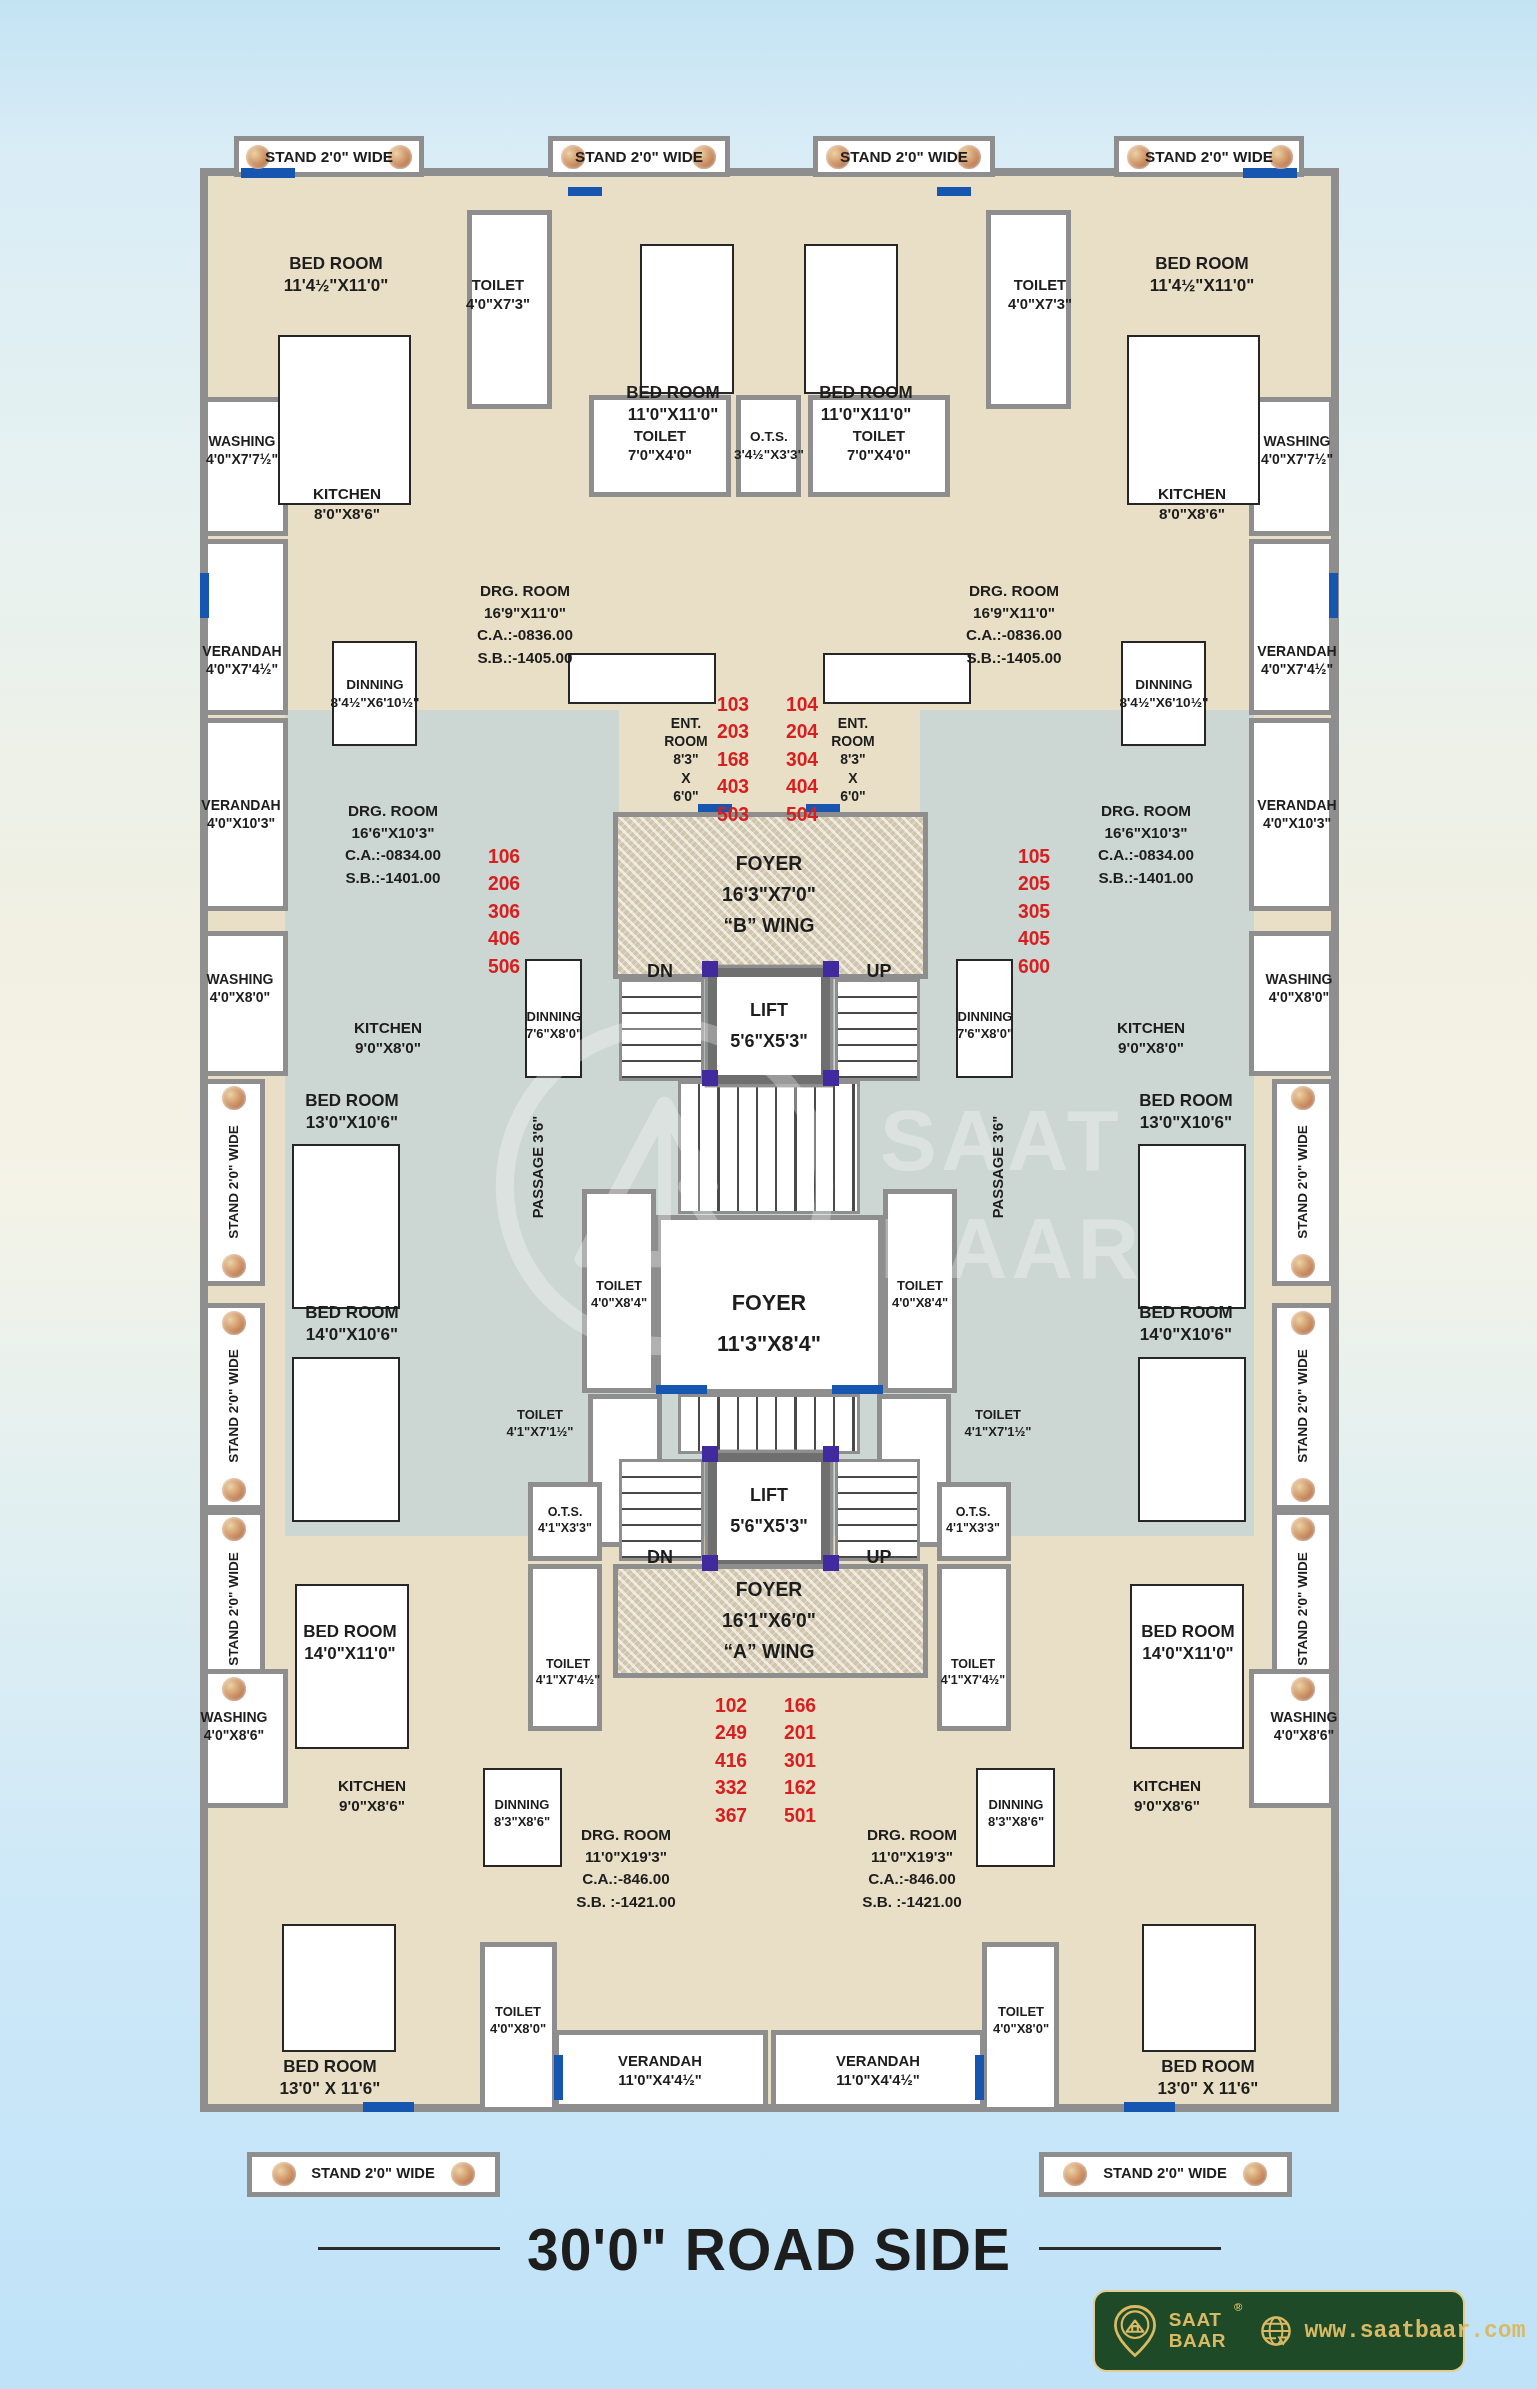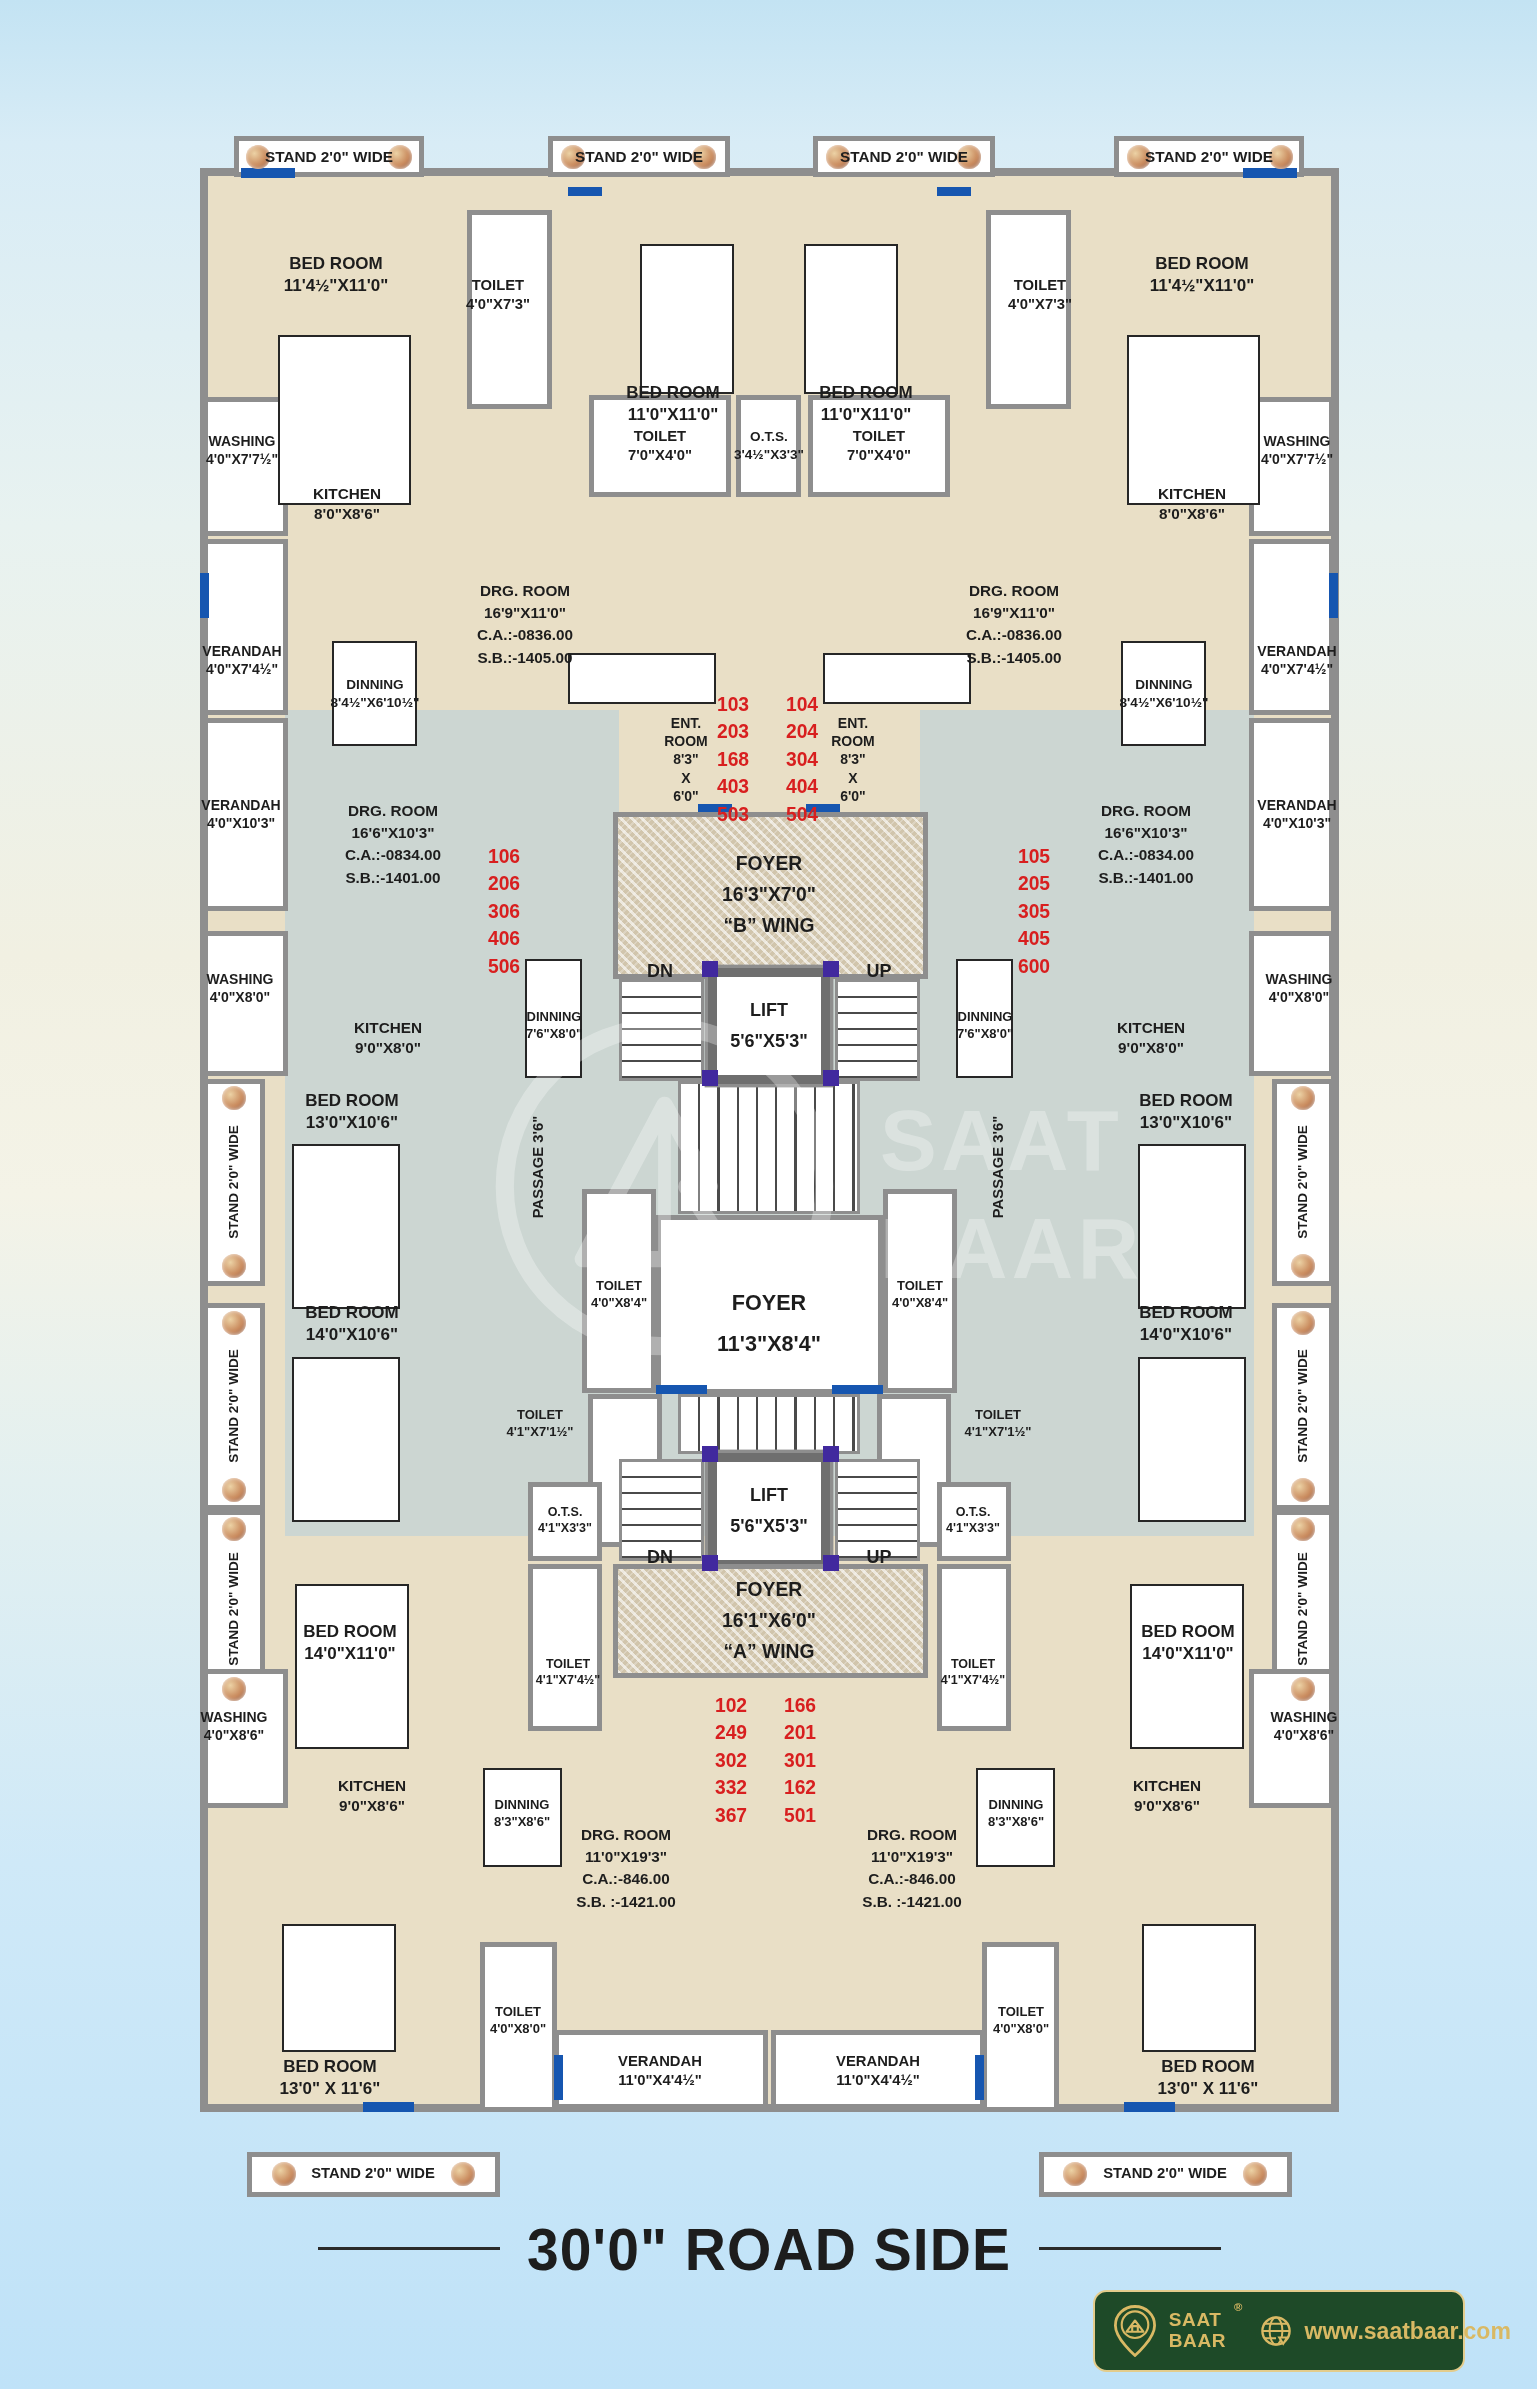--- a/index.html
+++ b/index.html
@@ -28,21 +28,21 @@
   .lbl.red{color:#d81f1f;}
   .wm{position:absolute;z-index:5;opacity:.30;pointer-events:none;color:#ffffff;}
   .wm-text{position:absolute;font-weight:bold;font-size:85px;letter-spacing:4.5px;color:#fff;transform:translate(0,-50%);}
   .wm-reg{position:absolute;font-weight:bold;font-size:36px;color:#fff;}
   .road{position:absolute;transform:translate(-50%,-50%) scaleX(.95);font-weight:bold;font-size:60px;color:#1d1d1d;
     letter-spacing:1.1px;white-space:nowrap;z-index:6;}
   .footer-box{position:absolute;left:1093px;top:2290px;width:372px;height:82px;background:#1e4a28;
     border:2.8px solid #e3cc8c;border-radius:13.6px;display:flex;align-items:center;z-index:7;box-sizing:border-box;padding:0 19.3px;}
   .brand{color:#d9b964;font-weight:bold;font-size:19px;line-height:1.08;letter-spacing:0.6px;position:relative;}
   .brand .reg{position:absolute;top:-9px;right:-17px;font-size:11.4px;}
-  .site{color:#d9b964;font-weight:bold;font-size:23px;margin-left:12.5px;white-space:nowrap;}
+  .site{color:#d9b964;font-weight:bold;font-size:23px;margin-left:12.5px;white-space:nowrap;font-family:Liberation Mono, monospace;}
   .pin{margin-right:12.5px;flex:0 0 auto;}
   .globe{margin-left:34px;flex:0 0 auto;}
 </style>
 </head>
 <body>
 
 <div class="canvas">
 
   <div class="wm" style="left:483px;top:1005px;width:738px;height:369px;">
     <svg width="363" height="363" viewBox="0 0 200 200" style="position:absolute;left:0;top:0;">
@@ -487,21 +487,21 @@
       <div>BED ROOM</div>
       <div>14'0"X11'0"</div>
     </div>
     <div class="lbl" style="left: 1188px; top: 1643px; font-size: 17px;">
       <div>BED ROOM</div>
       <div>14'0"X11'0"</div>
     </div>
     <div class="lbl red" style="left: 731px; top: 1760px; font-size: 19.3px; line-height: 1.42;">
       <div>102</div>
       <div>249</div>
-      <div>302</div>
+      <div>416</div>
       <div>332</div>
       <div>367</div>
     </div>
     <div class="lbl red" style="left: 800px; top: 1760px; font-size: 19.3px; line-height: 1.42;">
       <div>166</div>
       <div>201</div>
       <div>301</div>
       <div>162</div>
       <div>501</div>
     </div>

